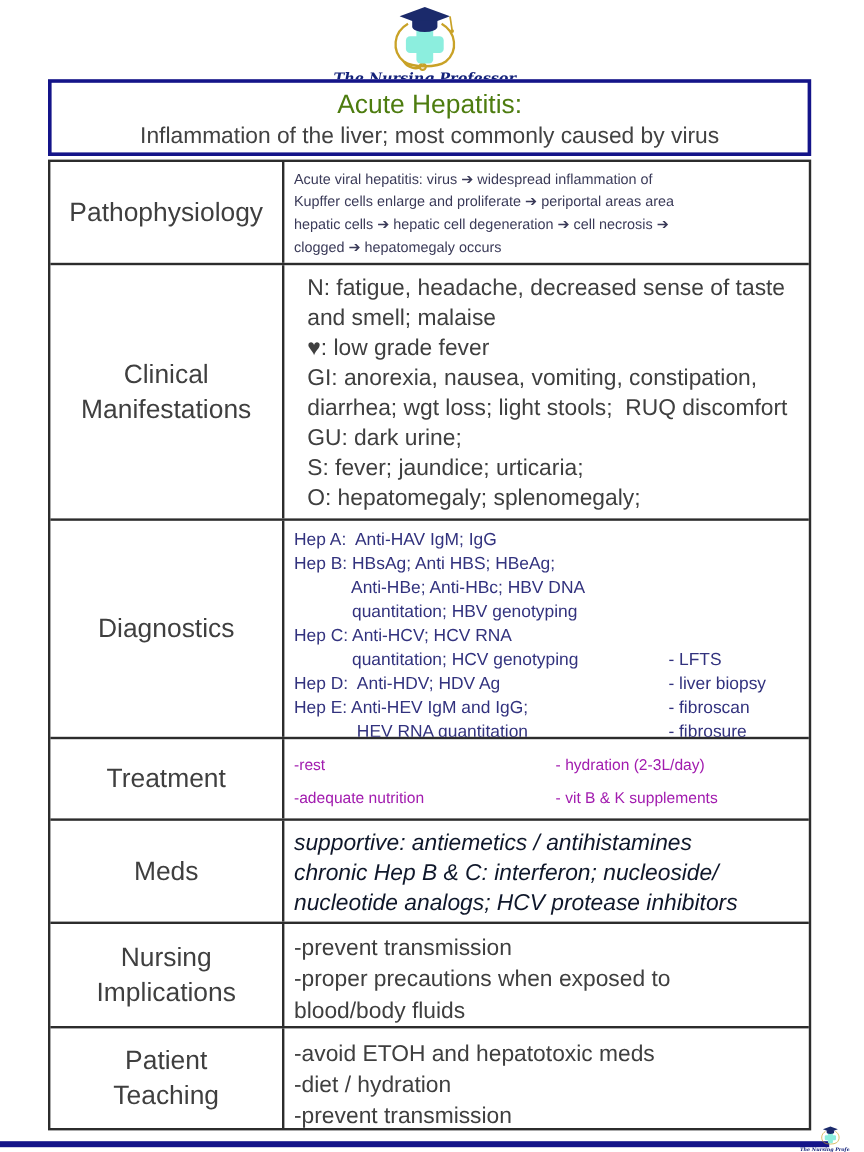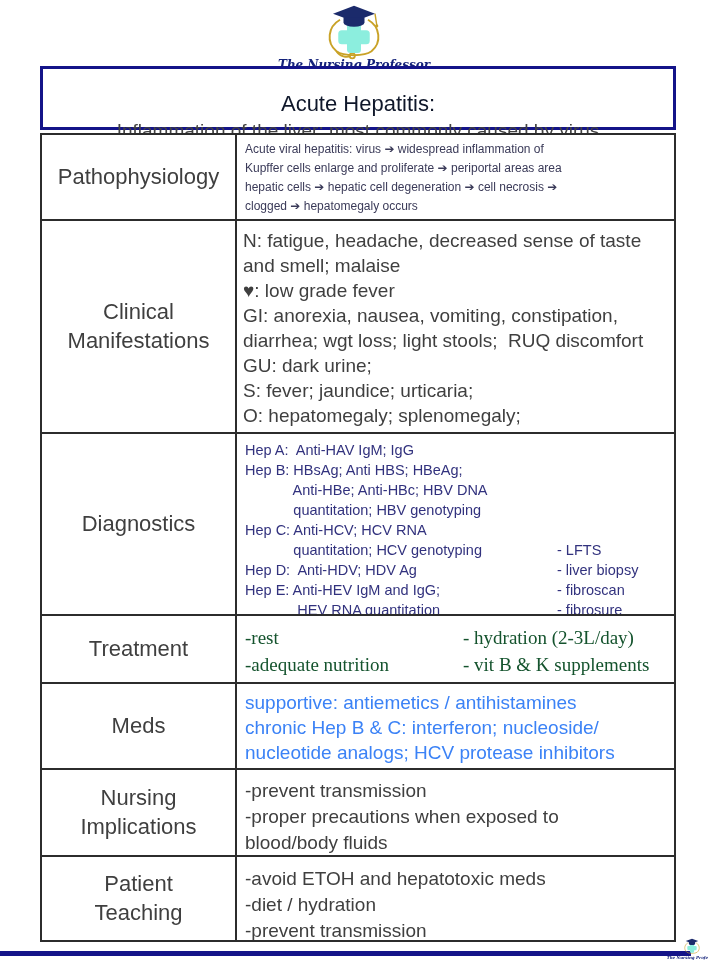--- a/index.html
+++ b/index.html
@@ -27,21 +27,21 @@
     margin-top: -2px;
   }
 
   
   .title-box {
     position: absolute; left: 40px; top: 66px; width: 636px; height: 64px;
     border: 3px solid #141489;
     background: #ffffff;
     text-align: center;
   }
-  .title-1 { font-size: 22px; margin-top: 22px; color: #0f172a; }
+  .title-1 { font-size: 22px; margin-top: 5px; color: #4d7c0f; }
   .title-2 { font-size: 19px; margin-top: 3px; color: #424242; text-align: center; }
 
   
   .tbl {
     position: absolute; left: 40px; top: 133px; width: 636px;
     border: 2px solid #2c2c2c;
     background: #ffffff;
   }
   .row { display: flex; width: 100%; }
   .row + .row { border-top: 2px solid #2c2c2c; }
@@ -52,31 +52,31 @@
     text-align: center;
     font-size: 22px; color: #3f3f3f;
     line-height: 1.3;
     padding: 0 20px;
   }
   .content-cell { flex: 1; overflow: hidden; }
 
   .line { white-space: pre; }
 
   .path-text { padding: 5px 8px 0 8px; font-size: 12px; line-height: 19px; color: #3a3a58; }
-  .clin-text { padding: 7px 10px 0 6px; font-size: 19px; line-height: 25px; color: #3f3f3f; }
+  .clin-text { padding: 7px 10px 0 19px; font-size: 19px; line-height: 25px; color: #3f3f3f; }
 
   .diag-wrap { display: flex; padding: 6px 6px 0 8px; align-items: flex-end; }
   .diag-left  { width: 312px; min-width: 312px; }
   .diag-left .line, .diag-right .line { font-size: 14.5px; line-height: 20px; color: #32327e; }
 
   .treat-wrap { display: flex; padding: 8px 6px 0 8px; }
   .treat-left { width: 218px; min-width: 218px; }
-  .treat-wrap .line { font-size: 19px; line-height: 27px; color: #14532d; font-family: Liberation Serif, serif; }
-
-  .meds-text  { padding: 6px 14px 0 8px; font-size: 19px; line-height: 25px; color: #3b82f6; }
+  .treat-wrap .line { font-size: 13px; line-height: 27px; color: #a21caf; }
+
+  .meds-text  { padding: 6px 14px 0 8px; font-size: 19px; line-height: 25px; color: #0f172a; font-style: italic; }
   .nurs-text  { padding: 8px 10px 0 8px; font-size: 19px; line-height: 26px; color: #3f3f3f; }
   .teach-text { padding: 9px 10px 0 8px; font-size: 19px; line-height: 26px; color: #3f3f3f; }
 
   
   .footer-bar {
     position: absolute; left: 0; top: 951px; width: 691px; height: 5px;
     background: #141489;
   }
   .logo-mini {
     position: absolute; right: 1px; bottom: 0;

